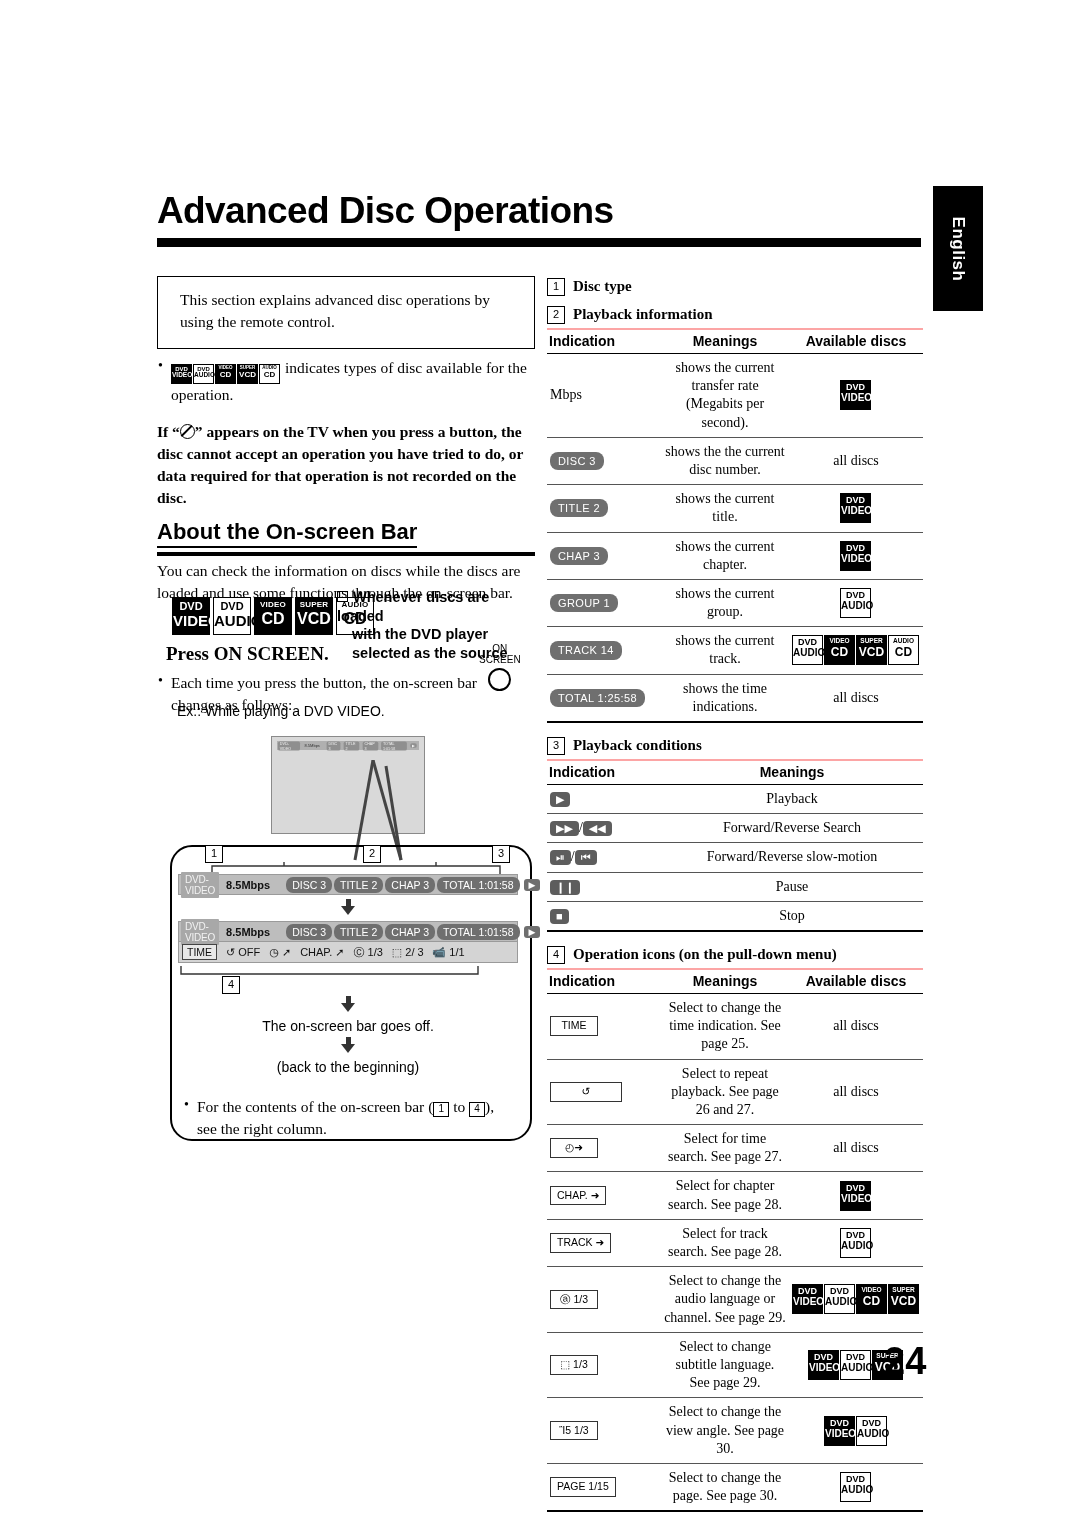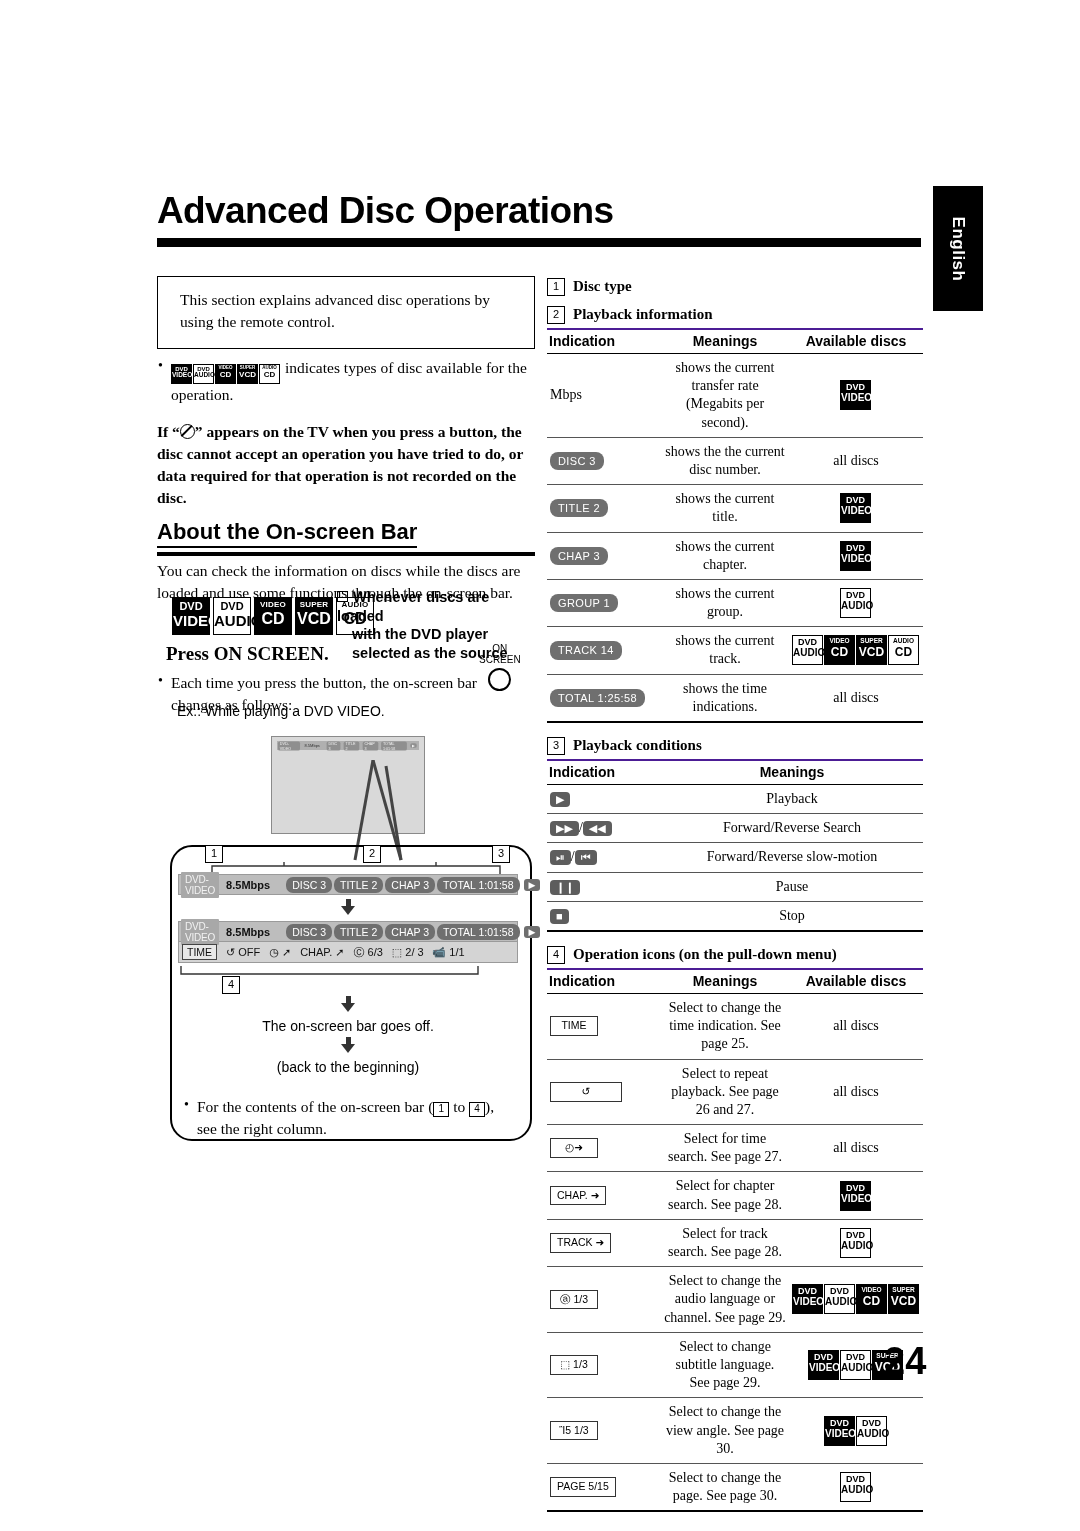--- a/index.html
+++ b/index.html
@@ -121,21 +121,21 @@
   .arrow-stem{width:5px;height:7px;background:#333;margin:0 auto;}
 
   .flowtext{text-align:center;font-family:"Liberation Sans",sans-serif;font-size:14px;}
 
   
   #right-col{position:absolute;left:547px;top:276px;width:376px;}
   .item-head{display:flex;align-items:flex-start;gap:8px;margin-top:2px;}
   .item-head .lbl{font-weight:bold;font-size:15px;font-family:"Liberation Serif",serif;}
   table.tbl{width:100%;border-collapse:collapse;margin-top:4px;}
   table.tbl th{font-family:"Liberation Sans",sans-serif;font-size:14px;font-weight:bold;padding:3px 2px 4px;}
-  table.tbl thead tr{border-top:2px solid #4c1d95;border-bottom:1.5px solid #000;}
+  table.tbl thead tr{border-top:2px solid #fca5a5;border-bottom:1.5px solid #000;}
   table.tbl td{font-size:14px;line-height:1.3;padding:5px 3px;border-bottom:1px solid #555;
     vertical-align:middle;font-family:"Liberation Serif",serif;}
   table.tbl tr:last-child td{border-bottom:2px solid #000;}
   .c-ind{width:108px;text-align:left;}
   .c-mean{text-align:center;}
   .c-disc{width:108px;text-align:center;}
   td.c-ind{text-align:left;}
   td.c-disc{text-align:center;white-space:nowrap;}
 
   
@@ -276,21 +276,21 @@
       <span class="it">
           <span>◷</span>
           <span>➚</span>
         </span>
       <span class="it">
           <span>CHAP.</span>
           <span>➚</span>
         </span>
       <span class="it">
           <span>Ⓒ</span>
-          <span>6/3</span>
+          <span>1/3</span>
         </span>
       <span class="it">
           <span>⬚</span>
           <span>2/ 3</span>
         </span>
       <span class="it">
           <span>📹</span>
           <span>1/1</span>
         </span>
     </div>
@@ -458,21 +458,21 @@
             <td class="c-ind"><span class="obox">⬚ 1/3</span></td>
             <td class="c-mean">Select to change subtitle language. See page 29.</td>
             <td class="c-disc"><span class="badge med dark"><span class="t">DVD</span><span class="b">VIDEO</span></span><span class="badge med light"><span class="t">DVD</span><span class="b">AUDIO</span></span><span class="badge med dark sm-top"><span class="t">SUPER</span><span class="b">VCD</span></span></td>
           </tr>
           <tr>
             <td class="c-ind"><span class="obox">Ἲ5 1/3</span></td>
             <td class="c-mean">Select to change the view angle. See page 30.</td>
             <td class="c-disc"><span class="badge med dark"><span class="t">DVD</span><span class="b">VIDEO</span></span><span class="badge med light"><span class="t">DVD</span><span class="b">AUDIO</span></span></td>
           </tr>
           <tr>
-            <td class="c-ind"><span class="obox">PAGE 5/15</span></td>
+            <td class="c-ind"><span class="obox">PAGE 1/15</span></td>
             <td class="c-mean">Select to change the page. See page 30.</td>
             <td class="c-disc"><span class="badge med light"><span class="t">DVD</span><span class="b">AUDIO</span></span></td>
           </tr>
         </tbody>
     </table>
   </div>
 
   <div id="page-num">24</div>
 </div>
 

